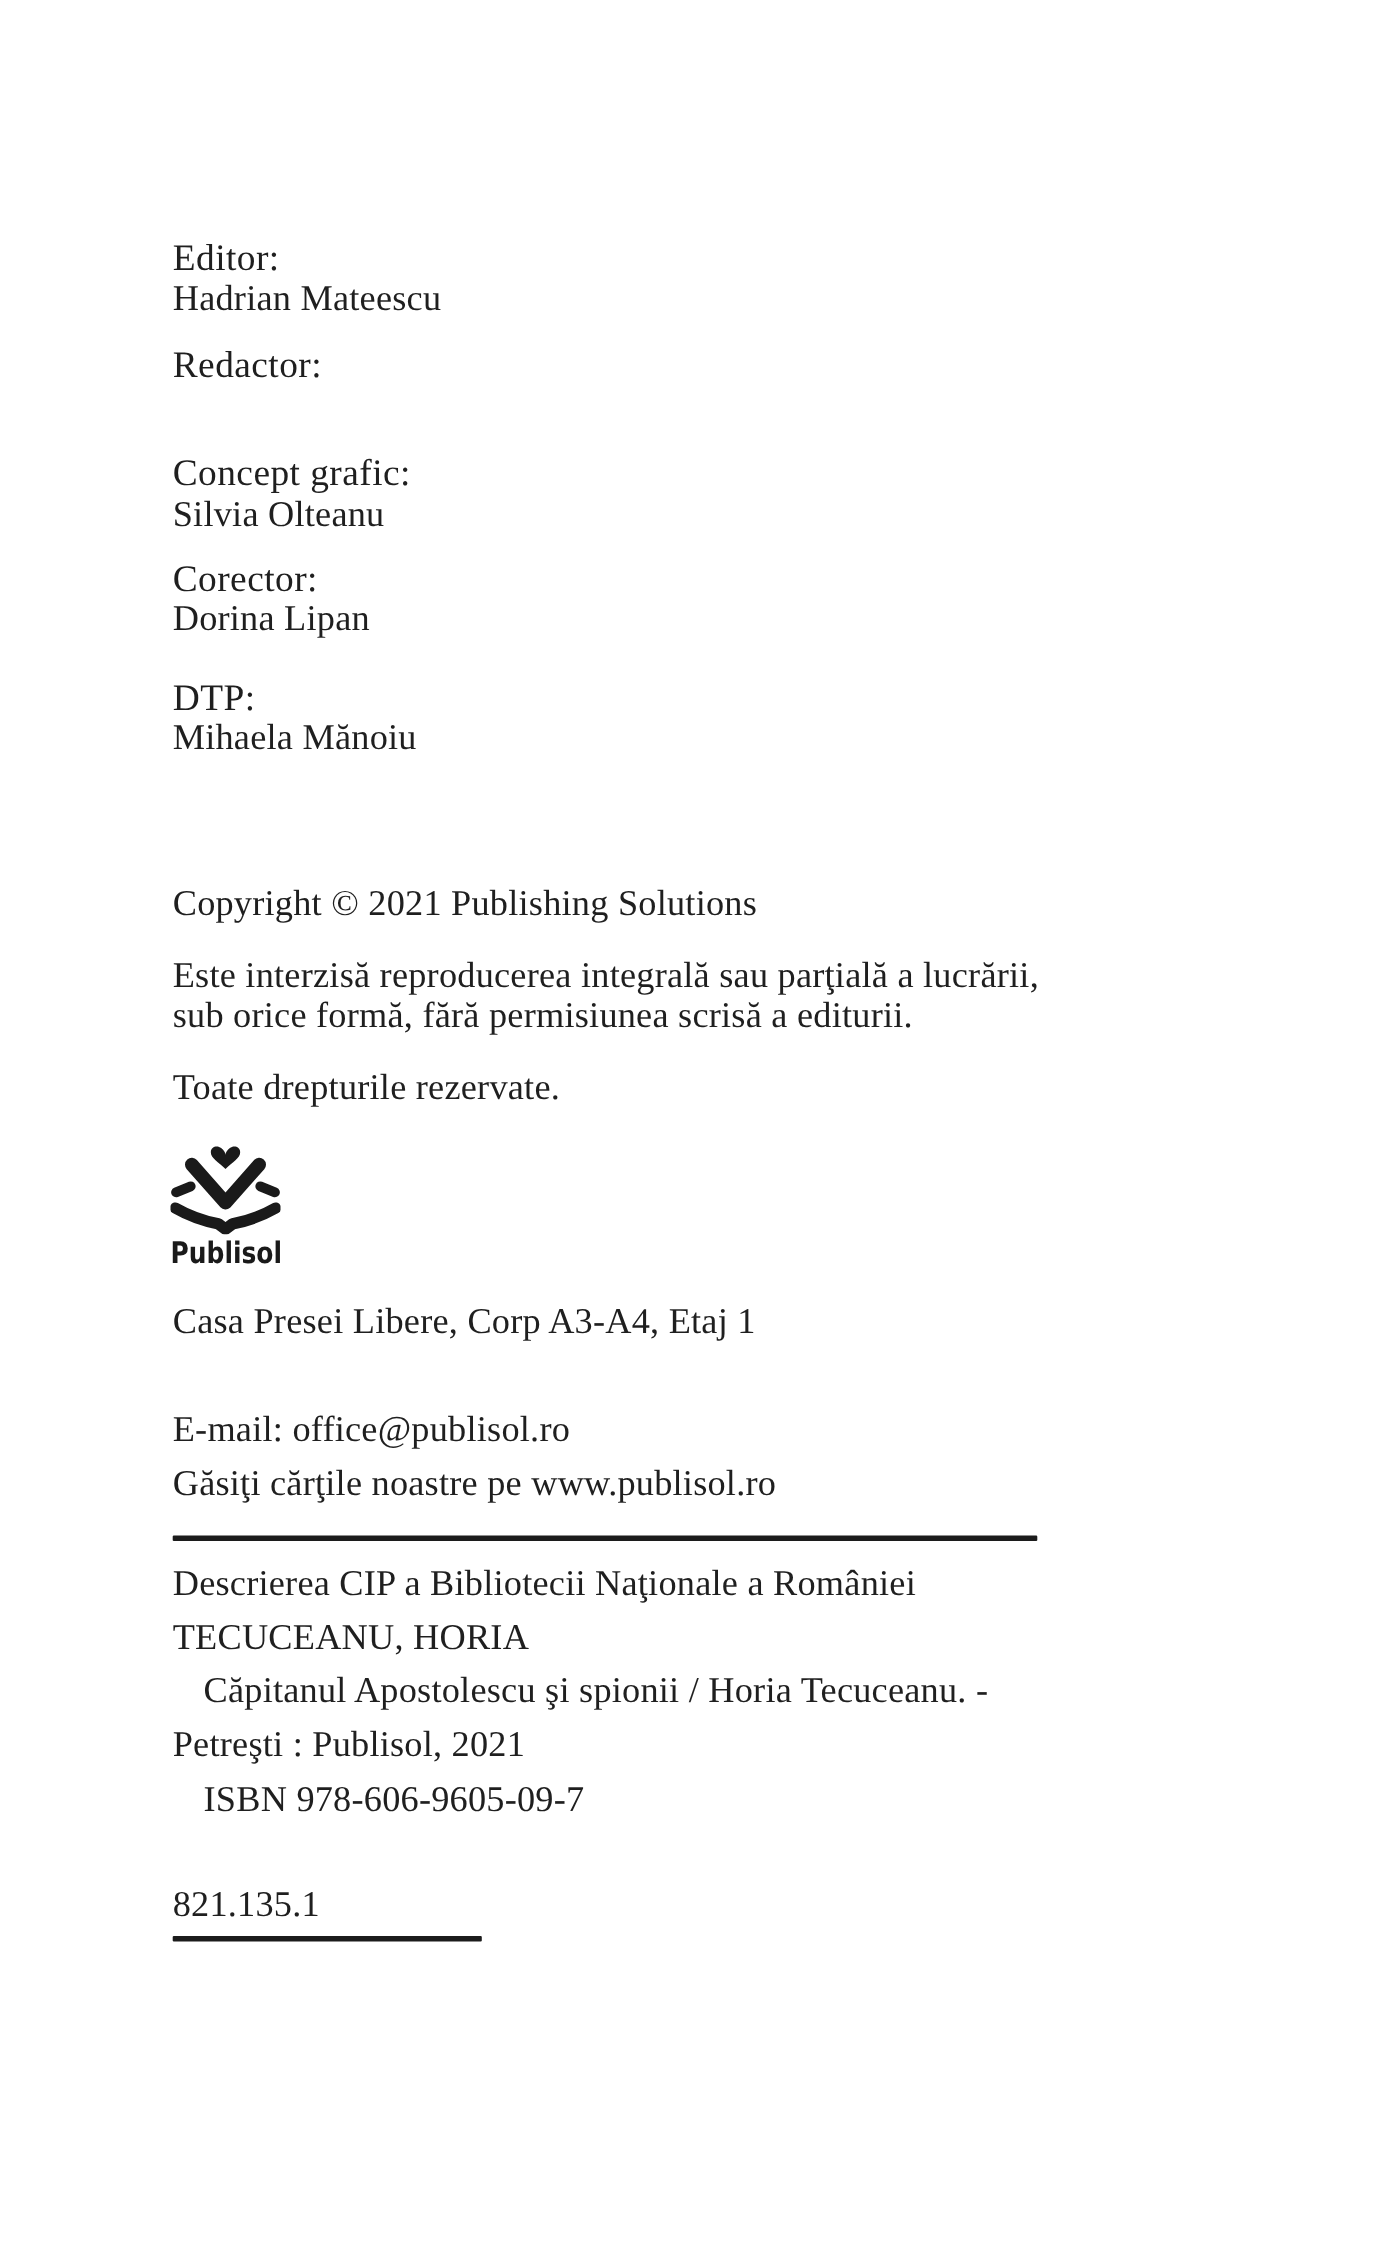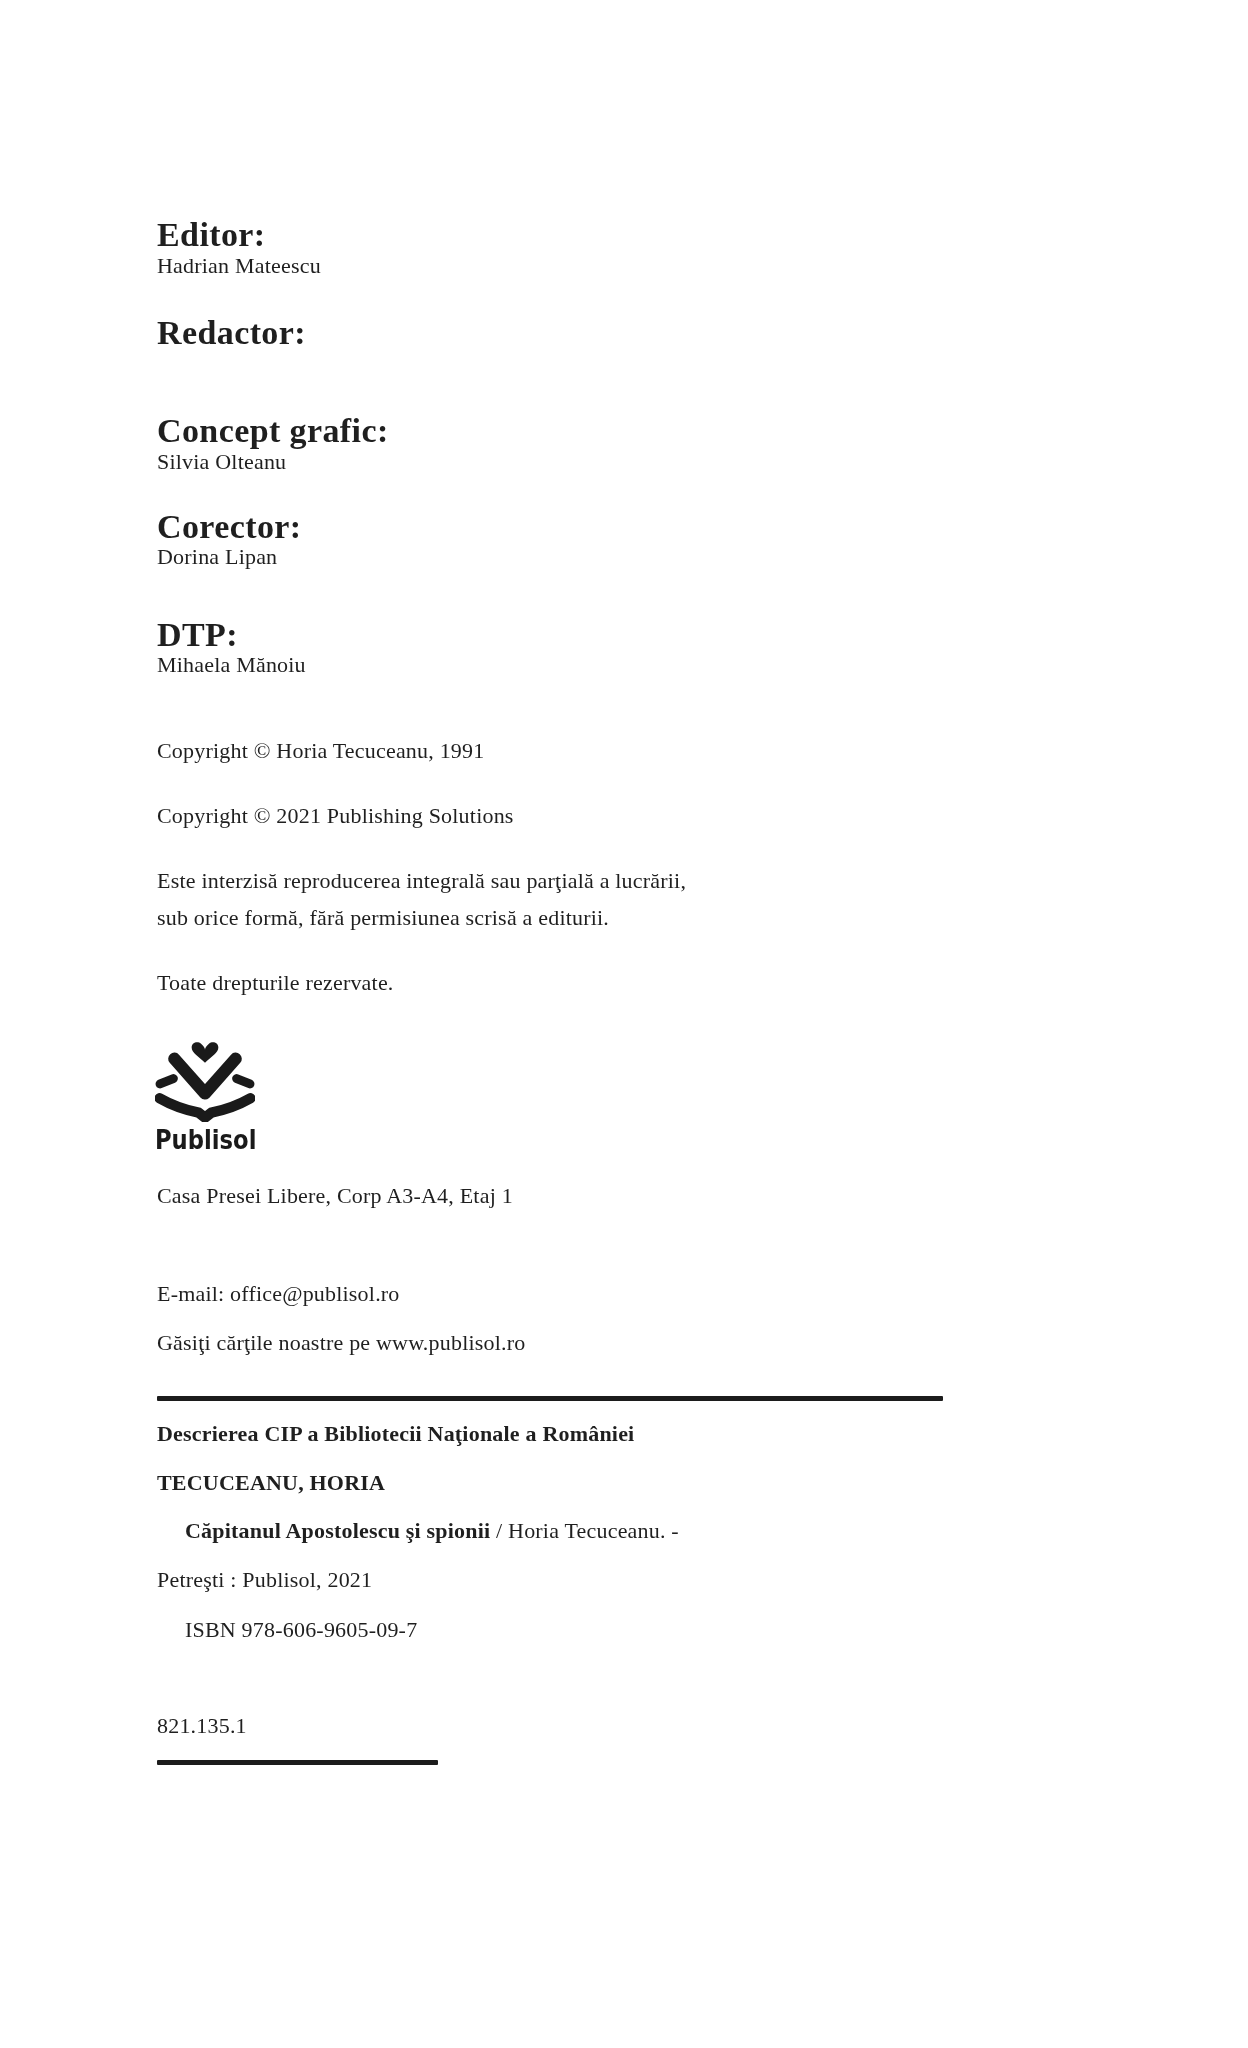--- a/index.html
+++ b/index.html
@@ -9,25 +9,25 @@
     margin:0 auto;
     background:#ffffff;
     font-family:"Liberation Serif","DejaVu Serif",serif;
     color:var(--ink,#1f1f1f);
     overflow:hidden;
   }
   .line{
     position:absolute;
     left:157px;
     white-space:nowrap;
-    font-size:22px;
+    font-size:33px;
     line-height:1.25;
     letter-spacing:0.2px;
   }
-  .bold{font-weight:700;}
+  .bold{font-weight:400;}
   .label{font-size:34px;letter-spacing:0.4px;}
   .indent{left:185px;}
   .rule{
     position:absolute;
     background:#1c1c1c;
     border-radius:1px;
   }
   .rule-top{top:1396px;left:157px;width:786px;height:5px;}
   .rule-bottom{top:1760px;left:157px;width:281px;height:5px;}
   .logo{position:absolute;top:1038px;left:155px;width:100px;height:84px;}
@@ -55,21 +55,20 @@
 
   <div class="line label bold" style="top:410px">Concept grafic:</div>
   <div class="line" style="top:448px">Silvia Olteanu</div>
 
   <div class="line label bold" style="top:506px">Corector:</div>
   <div class="line" style="top:543px">Dorina Lipan</div>
 
   <div class="line label bold" style="top:614px">DTP:</div>
   <div class="line" style="top:651px">Mihaela Mănoiu</div>
 
-  <div class="line" style="top:737px">Copyright © Horia Tecuceanu, 1991</div>
   <div class="line" style="top:802px">Copyright © 2021 Publishing Solutions</div>
 
   <div class="line" style="top:867px">Este interzisă reproducerea integrală sau parţială a lucrării,</div>
   <div class="line" style="top:904px">sub orice formă, fără permisiunea scrisă a editurii.</div>
   <div class="line" style="top:969px">Toate drepturile rezervate.</div>
 
   <svg class="logo" viewBox="0 0 100 85" aria-hidden="true">
     <g fill="none" stroke="#1a1a1a" stroke-linecap="round" stroke-linejoin="round">
       <path d="M50 25 C43.5 18.5 36.5 15 36.5 9.5 C36.5 4.5 42.5 2.8 46 5.8 C48.2 7.6 50 10 50 12 C50 10 51.8 7.6 54 5.8 C57.5 2.8 63.5 4.5 63.5 9.5 C63.5 15 56.5 18.5 50 25 Z" fill="#1a1a1a" stroke="none"></path>
       <path d="M19 21 L50 56 L81 21" stroke-width="12.5"></path>

